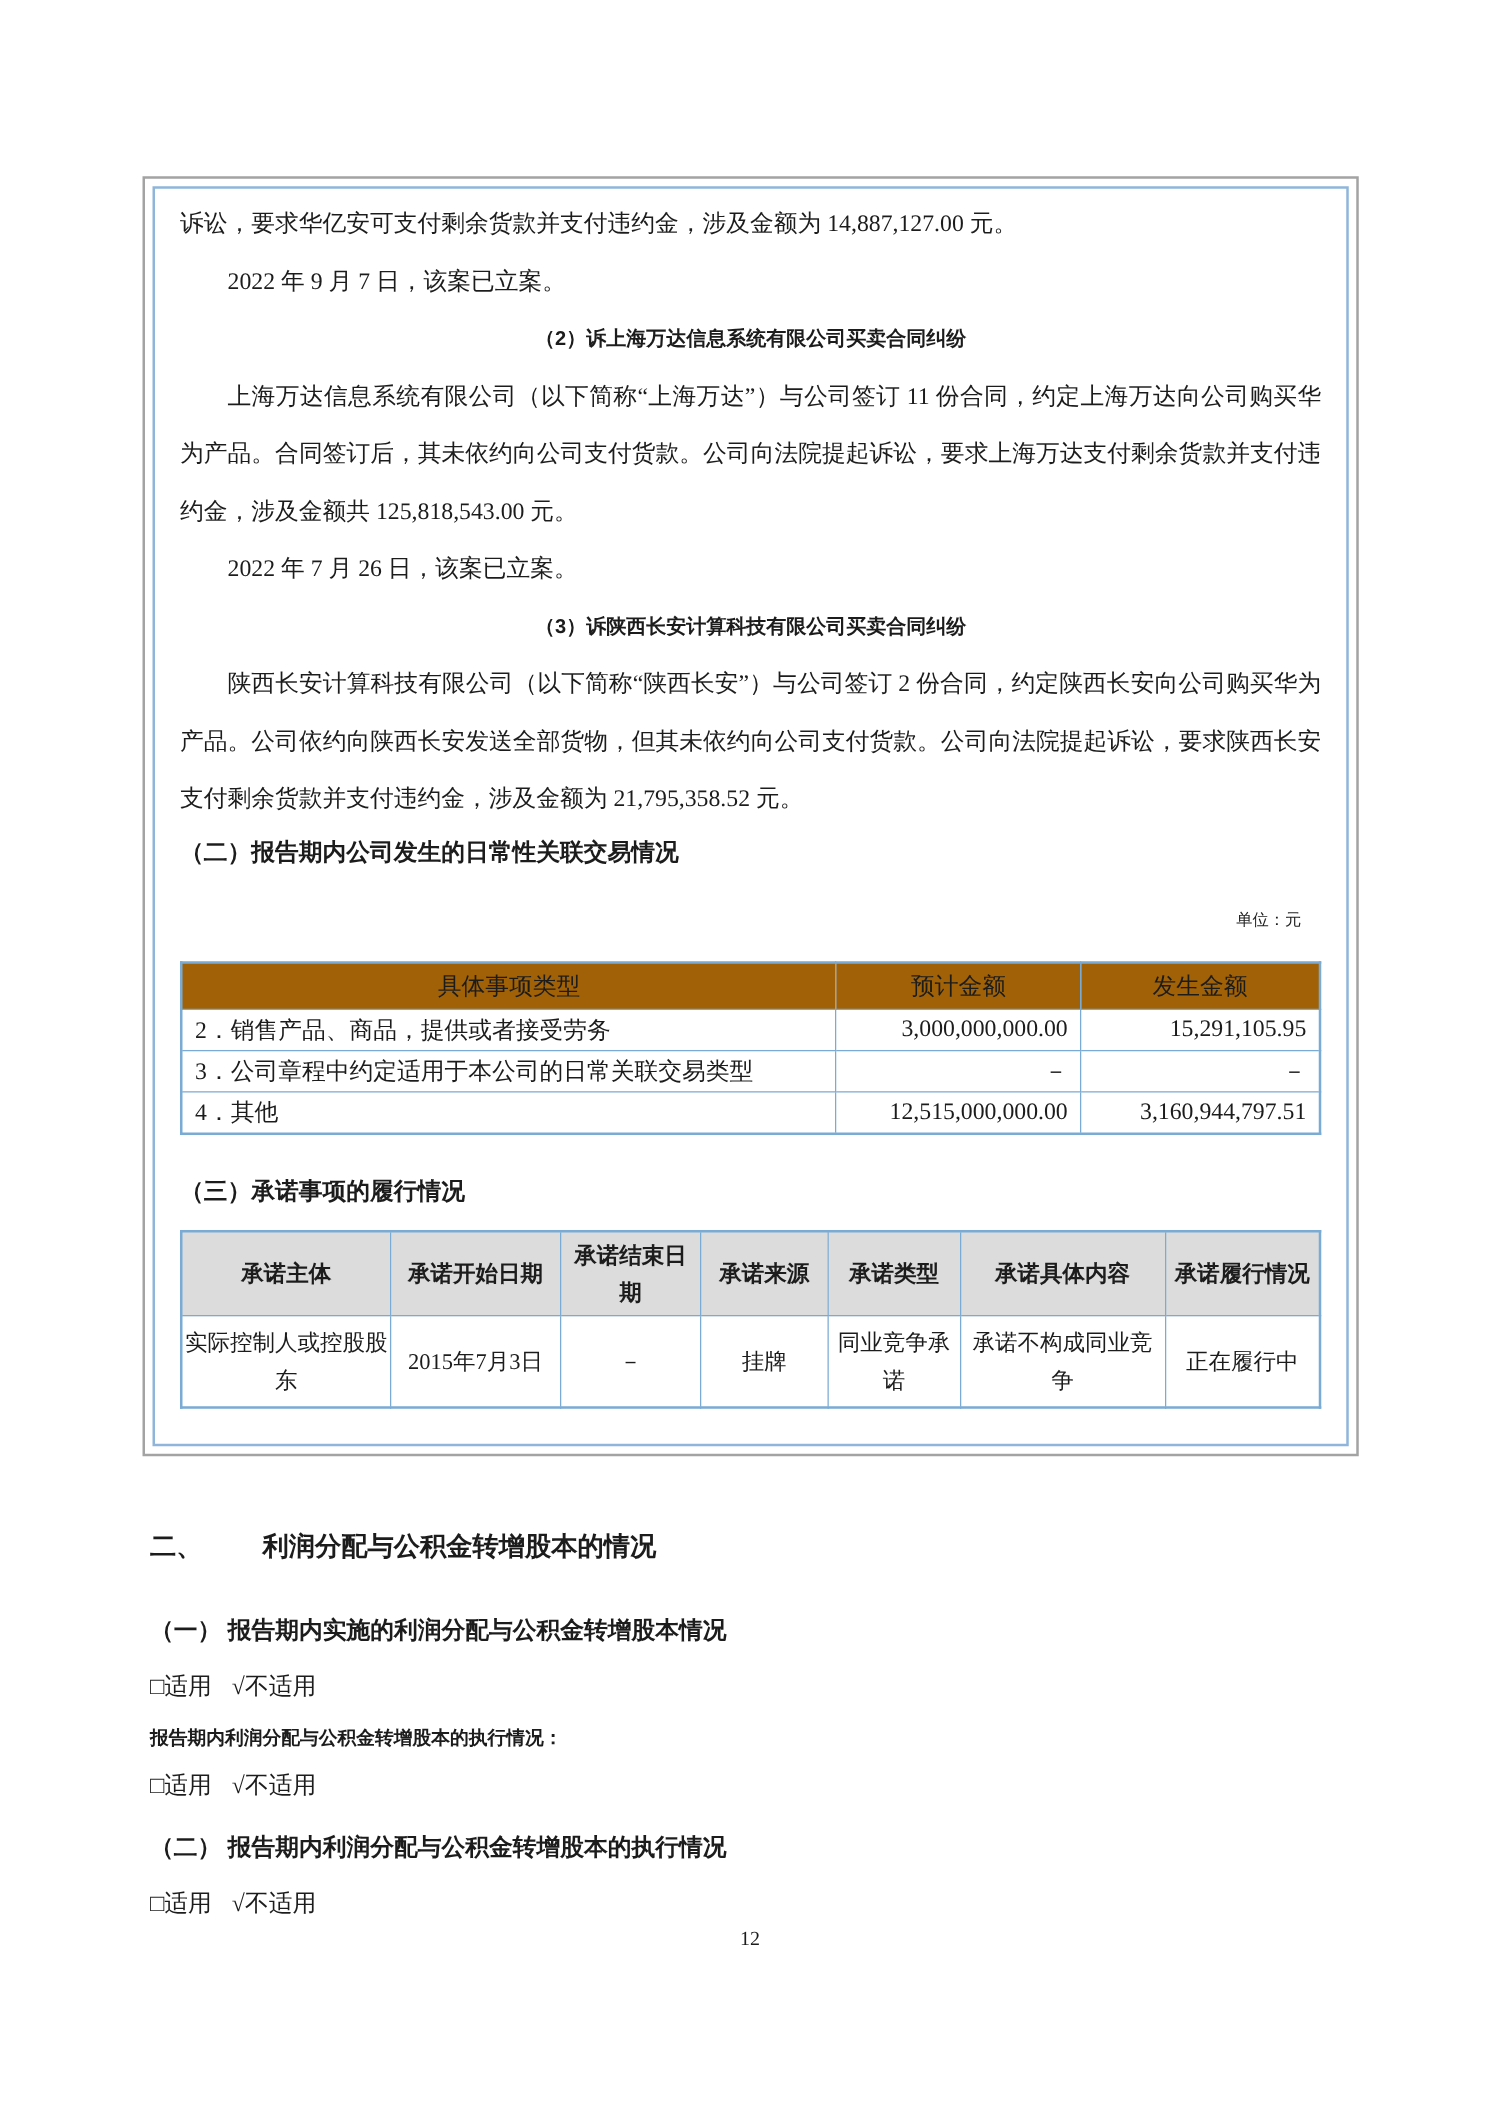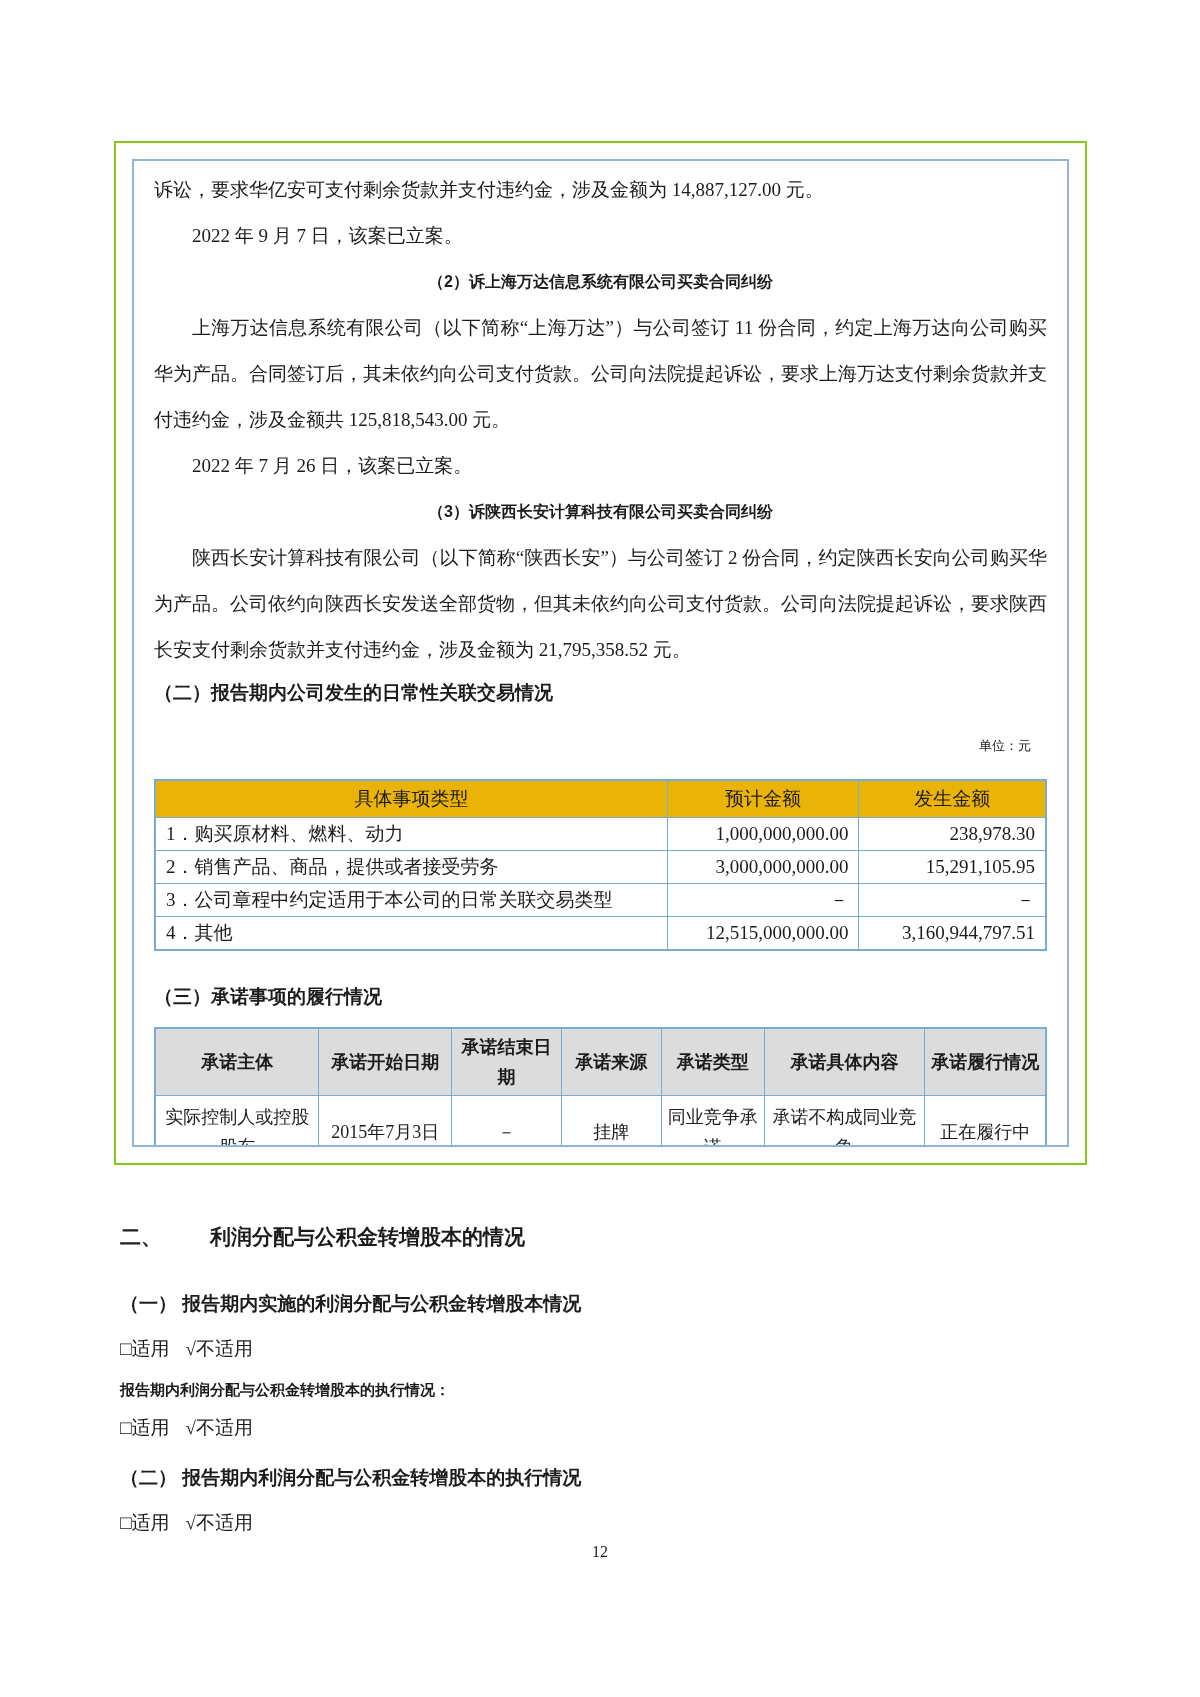--- a/index.html
+++ b/index.html
@@ -9,22 +9,22 @@
     background:#ffffff;
     font-family:"Liberation Serif","DejaVu Serif",serif;
     color:#1c1c1c;
     overflow:hidden;
   }
   
   .content-box{
     box-sizing:border-box;
     position:absolute;left:114px;top:141px;
     width:973px;height:1024px;
-    border:2px solid #84cc16;
-    padding:16px;
+    border:2px solid #a3a3a3;
+    padding:6px;
   }
   .content-box-inner{
     box-sizing:border-box;
     width:100%;height:100%;
     border:2px solid #8fb5da;
     padding:6px 20px 0 20px;
     overflow:hidden;
   }
   
   .bodytext{font-size:19px;line-height:46px;margin:0;text-align:justify;}
@@ -36,21 +36,21 @@
   .sub-heading{
     font-family:"Liberation Sans","DejaVu Sans",sans-serif;
     font-weight:bold;font-size:19px;line-height:40px;margin:0;
   }
   .unit-line{font-size:13px;line-height:34px;text-align:right;margin:16px;}
   
   table{border-collapse:collapse;width:100%;table-layout:fixed;}
   .tbl{border:2px solid #7aabd4;}
   .tbl td,.tbl th{border:1.5px solid #7aabd4;font-weight:normal;}
   .tbl1 th{
-    background:#eab308;font-size:19px;padding:5px 4px;text-align:center;
+    background:#a16207;font-size:19px;padding:5px 4px;text-align:center;
   }
   .tbl1 td{font-size:19px;padding:3px 10px;}
   .tbl1 td.num{text-align:right;font-family:"Liberation Serif","DejaVu Serif",serif;}
   .tbl1{margin-top:2px;}
   .tbl2{margin-top:10px;}
   .tbl2 th{
     background:#dcdcdc;
     font-family:"Liberation Sans","DejaVu Sans",sans-serif;
     font-weight:bold;font-size:18px;line-height:30px;padding:3px 2px;text-align:center;
   }
@@ -106,25 +106,20 @@
         <colgroup>
             <col style="width:57.5%">
             <col style="width:21.5%">
             <col style="width:21%">
           </colgroup>
         <tbody>
             <tr>
           <th>具体事项类型</th>
           <th>预计金额</th>
           <th>发生金额</th>
-        </tr>
-        <tr>
-          <td>1．购买原材料、燃料、动力</td>
-          <td class="num">1,000,000,000.00</td>
-          <td class="num">238,978.30</td>
         </tr>
         <tr>
           <td>2．销售产品、商品，提供或者接受劳务</td>
           <td class="num">3,000,000,000.00</td>
           <td class="num">15,291,105.95</td>
         </tr>
         <tr>
           <td>3．公司章程中约定适用于本公司的日常关联交易类型</td>
           <td class="num">－</td>
           <td class="num">－</td>

